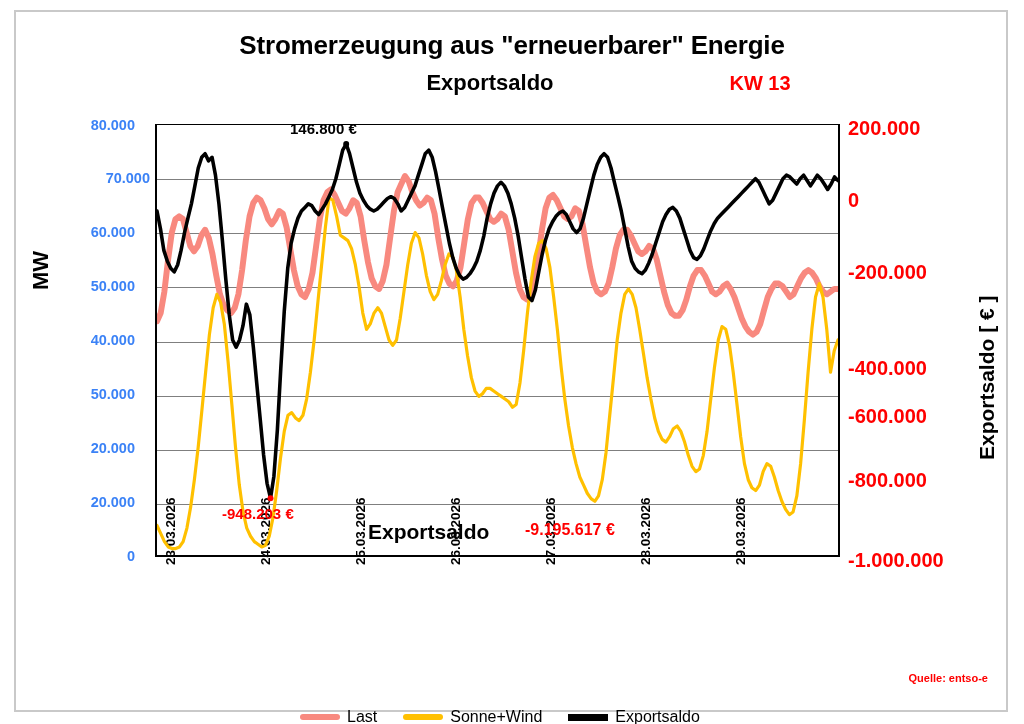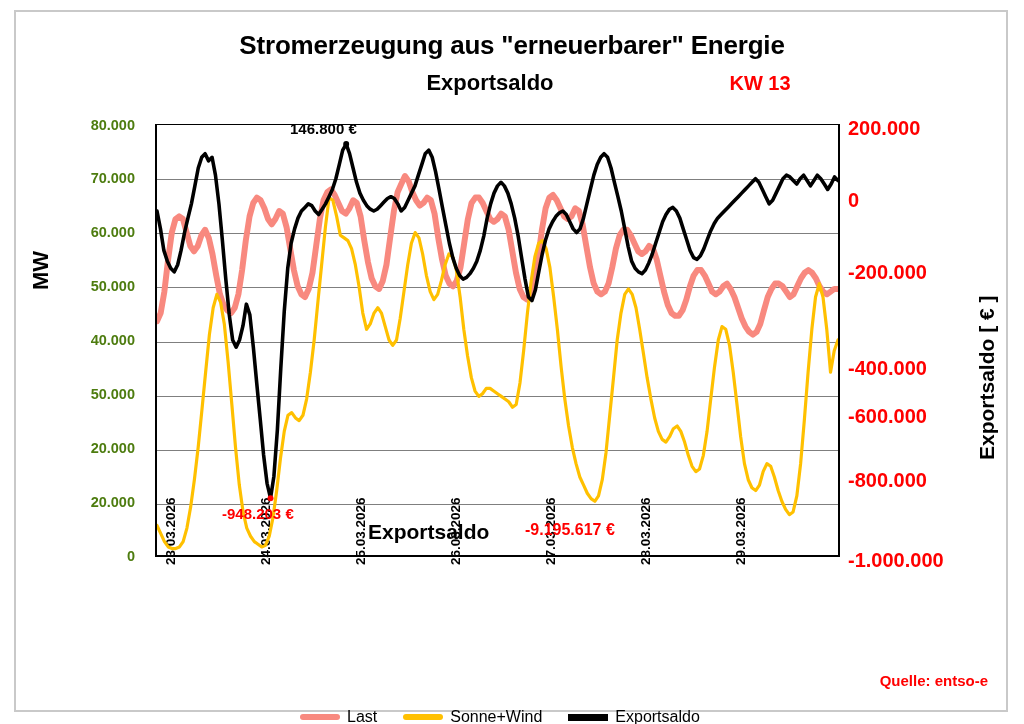--- a/index.html
+++ b/index.html
@@ -87,21 +87,21 @@
     width: 100%;
     height: 100%;
   }
   
   .ytick-left {
     position: absolute;
     width: 80px;
     text-align: right;
     font-size: 14.5px;
     font-weight: bold;
-    color: #4d7c0f;
+    color: #3b82f6;
   }
   .ytick-right {
     position: absolute;
     width: 110px;
     text-align: left;
     font-size: 20px;
     font-weight: bold;
     color: #ff0000;
   }
   .axis-title-left {
@@ -195,40 +195,40 @@
     border-radius: 0;
   }
   .legend-label {
     font-size: 16px;
     color: #000000;
   }
   .source {
     position: absolute;
     right: 36px;
     top: 672px;
-    font-size: 15px;
+    font-size: 11px;
     font-weight: bold;
     color: #ff0000;
   }
 </style>
 </head>
 <body>
 
 <div id="page">
   <div class="outer-frame"></div>
 
   <div class="title-main">Stromerzeugung aus "erneuerbarer" Energie</div>
   <div class="title-sub">Exportsaldo</div>
   <div class="title-kw">KW 13</div>
 
   <div class="axis-title-left">MW</div>
   <div class="axis-title-right">Exportsaldo [ € ]</div>
 
   <div class="ytick-left" style="left:55px; top:117px;">80.000</div>
-  <div class="ytick-left" style="left:55px; top:170px;">70.000</div>
+  <div class="ytick-left" style="left:70px; top:170px;">70.000</div>
   <div class="ytick-left" style="left:55px; top:224px;">60.000</div>
   <div class="ytick-left" style="left:55px; top:278px;">50.000</div>
   <div class="ytick-left" style="left:55px; top:332px;">40.000</div>
   <div class="ytick-left" style="left:55px; top:386px;">50.000</div>
   <div class="ytick-left" style="left:55px; top:440px;">20.000</div>
   <div class="ytick-left" style="left:55px; top:494px;">20.000</div>
   <div class="ytick-left" style="left:55px; top:548px;">0</div>
 
   <div class="ytick-right" style="left:848px; top:117px;">200.000</div>
   <div class="ytick-right" style="left:848px; top:189px;">0</div>

